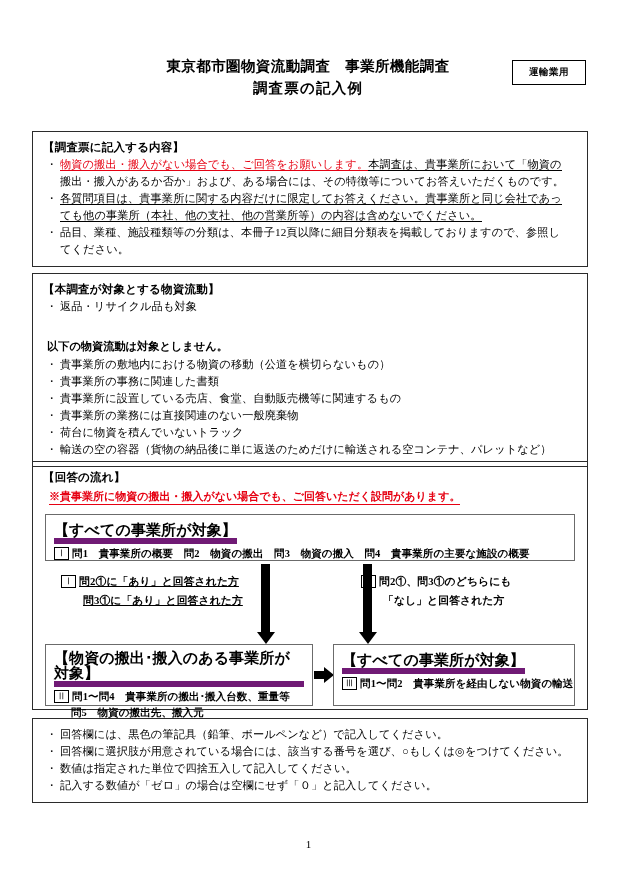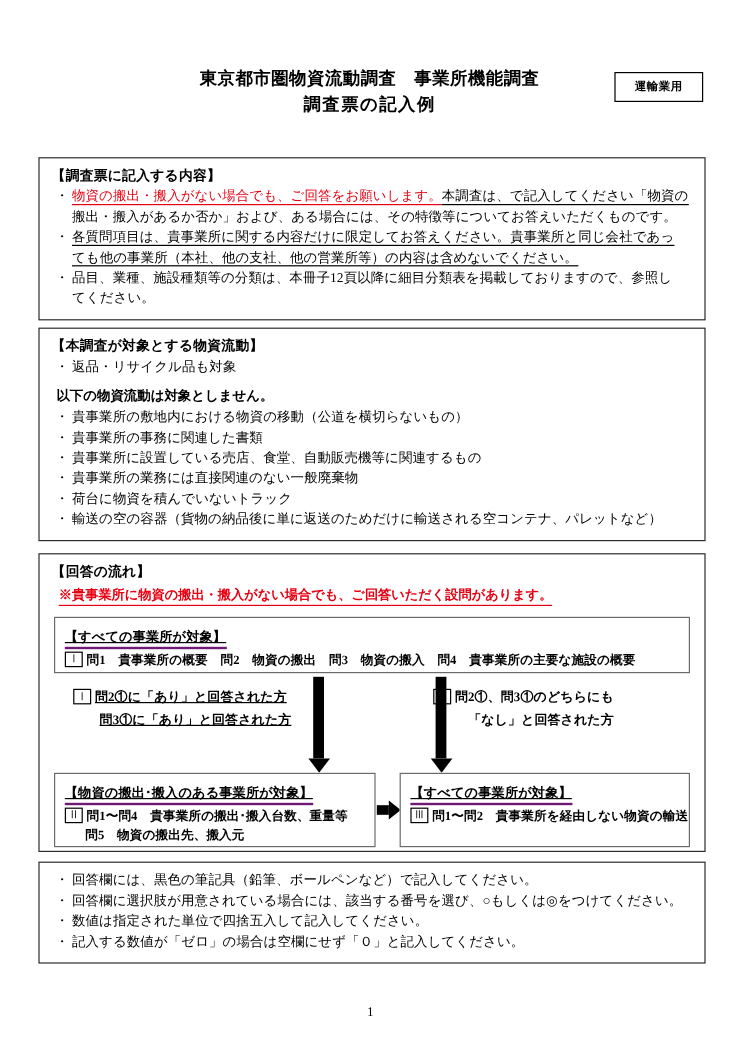--- a/index.html
+++ b/index.html
@@ -74,21 +74,21 @@
     font-weight: bold;
     font-size: 11.5px;
     line-height: 16px;
     letter-spacing: 0.2px;
     margin-bottom: 1px;
   }
   .sub-heading {
     font-weight: bold;
     font-size: 11.2px;
     line-height: 17px;
-    margin: 7px 0 1px 4px;
+    margin: 23px 0 1px 4px;
   }
 
   ul.bullets {
     list-style: none;
     margin: 0;
     padding: 0;
   }
   ul.bullets > li {
     position: relative;
     padding-left: 13px;
@@ -145,27 +145,26 @@
     width: 268px;
     height: 62px;
   }
   #flow-right {
     left: 290px; top: 130px;
     width: 242px;
     height: 62px;
   }
   .box-title {
     font-weight: bold;
-    font-size: 11px;
+    font-size: 15px;
     line-height: 15px;
     display: inline-block;
-    border-bottom: 2px solid #701a75;
+    border-bottom: 6px solid #701a75;
     margin-bottom: 2px;
     letter-spacing: 0.1px;
-    text-decoration: underline;
   }
   .box-line {
     font-size: 10.5px;
     line-height: 16px;
     font-weight: bold;
     white-space: nowrap;
     letter-spacing: 0.1px;
   }
   .box-line-indent { padding-left: 17px; }
 
@@ -185,21 +184,21 @@
 
   .branch {
     position: absolute;
     font-size: 10.8px;
     line-height: 19px;
     font-weight: bold;
     letter-spacing: 0.1px;
   }
   #branch-left  { left: 18px;  top: 58px; text-decoration: underline; }
   #branch-right { left: 318px; top: 58px; }
-  .branch-row2 { padding-left: 22px; text-align: right; }
+  .branch-row2 { padding-left: 22px; }
 
   
   .arrow-down {
     position: absolute;
     width: 9px;
   }
   .arrow-down .shaft {
     width: 9px;
     background: #000;
   }
@@ -250,21 +249,21 @@
       <div class="title-line">東京都市圏物資流動調査　事業所機能調査</div>
       <div class="title-line title-line2">調査票の記入例</div>
     </div>
   </div>
   <div class="category-box">運輸業用</div>
 
   <div class="section" id="sec-contents">
     <div class="sec-heading">【調査票に記入する内容】</div>
     <ul class="bullets">
       <li>
-        <span class="ul-red">物資の搬出・搬入がない場合でも、ご回答をお願いします。</span><span class="ul-black">本調査は、で記入してください「物資の</span><br>
+        <span class="ul-red">物資の搬出・搬入がない場合でも、ご回答をお願いします。</span><span class="ul-black">本調査は、貴事業所において「物資の</span><br>
         <span>搬出・搬入があるか否か」および、ある場合には、その特徴等についてお答えいただくものです。</span>
       </li>
       <li>
         <span class="ul-black">各質問項目は、貴事業所に関する内容だけに限定してお答えください。貴事業所と同じ会社であっ</span><br>
         <span class="ul-black">ても他の事業所（本社、他の支社、他の営業所等）の内容は含めないでください。</span>
       </li>
       <li>
         <span>品目、業種、施設種類等の分類は、本冊子12頁以降に細目分類表を掲載しておりますので、参照し</span><br>
         <span>てください。</span>
       </li>

